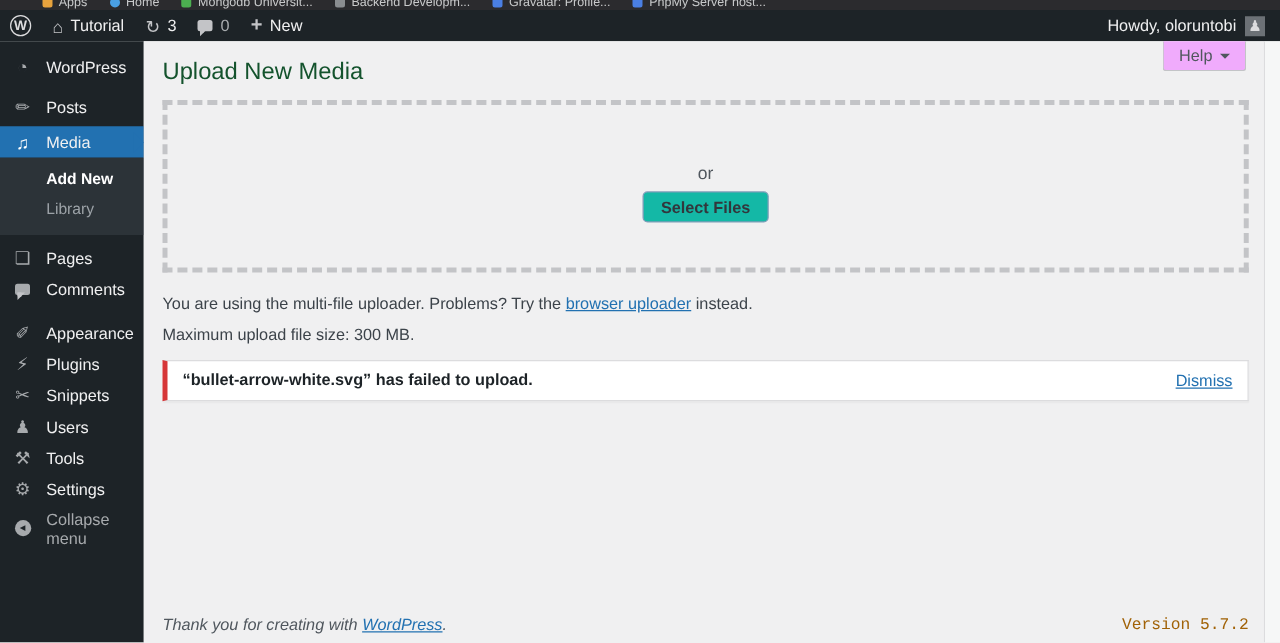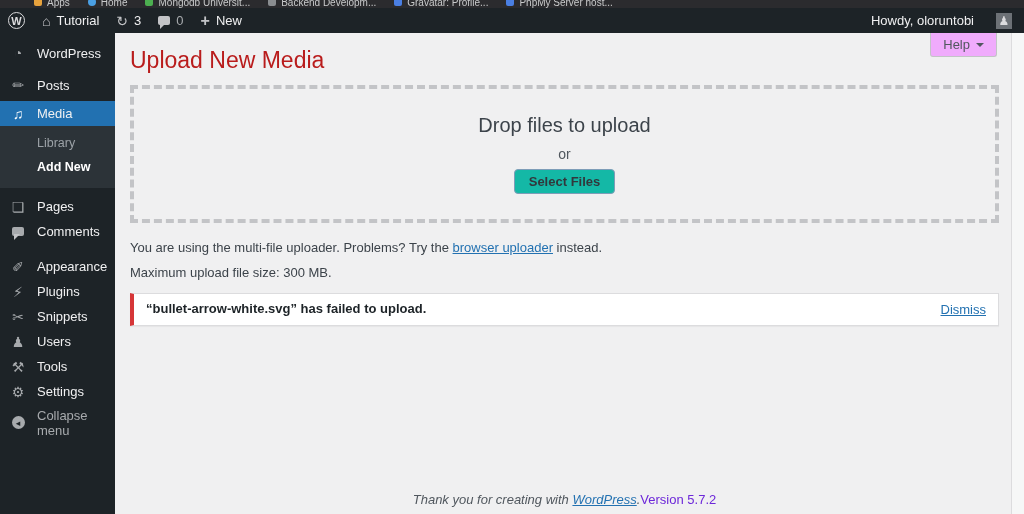--- a/index.html
+++ b/index.html
@@ -20,21 +20,21 @@
   .ab-item { display:flex; align-items:center; gap:6px; cursor:pointer; }
   .ab-icon { color:#c3c4c7; font-size:14px; line-height:1; }
   .wp-logo { width:17px; height:17px; border:1.6px solid #dcdcde; border-radius:50%;
     display:flex; align-items:center; justify-content:center; font-size:11px; font-weight:bold;
     color:#dcdcde; }
   .bubble { width:12px; height:9px; background:#c3c4c7; border-radius:2px; position:relative; display:inline-block; }
   .bubble::after { content:""; position:absolute; left:2px; bottom:-4px;
     border:3px solid transparent; border-top-color:#c3c4c7; border-left-color:#c3c4c7; }
   .count-dim { color:#a7aaad; }
   .plus { font-size:16px; font-weight:bold; color:#c3c4c7; line-height:1; }
-  .howdy { display:flex; align-items:center; gap:22px; }
+  .howdy { display:flex; align-items:center; gap:7px; }
   .avatar { width:16px; height:16px; background:#6c7176; color:#dcdcde; font-size:12px;
     display:flex; align-items:center; justify-content:center; overflow:hidden; }
 
   
   .app { display:flex; height:481px; }
 
   
   .sidebar { width:115px; background:#1d2327; color:#f0f0f1; font-size:13px; flex-shrink:0;
     padding-top:4px; position:relative; }
   .menu-item { display:flex; align-items:center; gap:9px; padding:0 8px; height:32px; cursor:pointer;
@@ -55,41 +55,41 @@
     font-size:9px; display:inline-flex; align-items:center; justify-content:center; }
   .collapse-label { color:#a7aaad; }
 
   
   .content { flex:1; background:#f0f0f1; position:relative; padding:0 12px 0 15px; color:#3c434a; }
   .help-tab { position:absolute; top:0; right:14px; background:#f0abfc; border:1px solid #c3c4c7;
     border-top:none; border-radius:0 0 3px 3px; padding:4px 12px; font-size:13px; color:#50575e;
     display:flex; align-items:center; gap:6px; cursor:pointer; }
   .caret-down { width:0; height:0; border:4px solid transparent; border-top-color:#50575e;
     margin-top:4px; }
-  .page-title { font-size:23px; font-weight:400; color:#b91c1c; padding-top:14px; }
+  .page-title { font-size:19px; font-weight:400; color:#14532d; padding-top:14px; }
   .dropzone { margin-top:11px; border:4px dashed #c3c4c7; height:138px; display:flex;
     flex-direction:column; align-items:center; justify-content:center; }
   .dz-headline { font-size:20px; color:#3c434a; }
   .dz-or { font-size:14px; color:#50575e; margin-top:9px; }
   .dz-button { margin-top:7px; background:#14b8a6; border:1px solid #7e9db8; border-radius:4px;
     padding:4px 14px; font-size:13px; font-weight:600; color:#32373c; cursor:pointer;
     font-family:"Liberation Sans",sans-serif; }
   .note { margin-top:17px; font-size:13px; }
   .note a, .link { color:#2271b1; text-decoration:underline; cursor:pointer; }
   .max-size { margin-top:10px; font-size:13px; }
   .notice { margin-top:13px; background:#fff; border:1px solid #dcdcde; border-left:4px solid #d63638;
     box-shadow:0 1px 1px rgba(0,0,0,.04); padding:7px 12px 9px 12px; font-size:13px; position:relative; }
   .notice-title { font-weight:bold; color:#1d2327; }
   .notice-msg { margin-top:2px; color:#3c434a; }
   .dismiss { position:absolute; top:8px; right:12px; font-size:13px; }
 
   .footer { position:absolute; left:15px; right:12px; bottom:7px; display:flex;
-    justify-content:center; align-items:flex-end; font-size:13px; color:#50575e; }
+    justify-content:space-between; align-items:flex-end; font-size:13px; color:#50575e; }
   .thanks { font-style:italic; }
-  .version { font-size:13px; color:#6d28d9; }
+  .version { font-size:13px; color:#a16207;font-family:Liberation Mono, monospace; }
 
   
   .scroll-strip { width:13px; background:#f6f7f7; border-left:1px solid #dcdcde; flex-shrink:0; }
 </style>
 </head>
 <body>
 
 <div class="browser-strip">
   <div class="row">
     <span class="bm">
@@ -156,22 +156,22 @@
     </div>
     <div class="menu-item">
       <span class="icon">✏</span>
       <span>Posts</span>
     </div>
     <div class="menu-item active compact">
       <span class="icon">♫</span>
       <span>Media</span>
     </div>
     <div class="submenu">
+      <div class="submenu-item current">Add New</div>
       <div class="submenu-item">Library</div>
-      <div class="submenu-item current">Add New</div>
     </div>
     <div class="gap-sm"></div>
     <div class="menu-item compact">
       <span class="icon">❏</span>
       <span>Pages</span>
     </div>
     <div class="menu-item compact">
       <span class="icon">
           <span class="bubble" style="background:#a7aaad"></span>
         </span>
@@ -213,21 +213,20 @@
 
   <div class="content">
     <div class="help-tab">
       <span>Help</span>
       <span class="caret-down"></span>
     </div>
 
     <h1 class="page-title">Upload New Media</h1>
 
     <div class="dropzone">
-      <div class="dz-headline">Drop files to upload</div>
       <div class="dz-or">or</div>
       <button class="dz-button">Select Files</button>
     </div>
 
     <p class="note"><span>You are using the multi-file uploader. Problems? Try the </span><span class="link">browser uploader</span><span> instead.</span></p>
 
     <p class="max-size">Maximum upload file size: 300 MB.</p>
 
     <div class="notice">
       <div class="notice-title">“bullet-arrow-white.svg” has failed to upload.</div>

